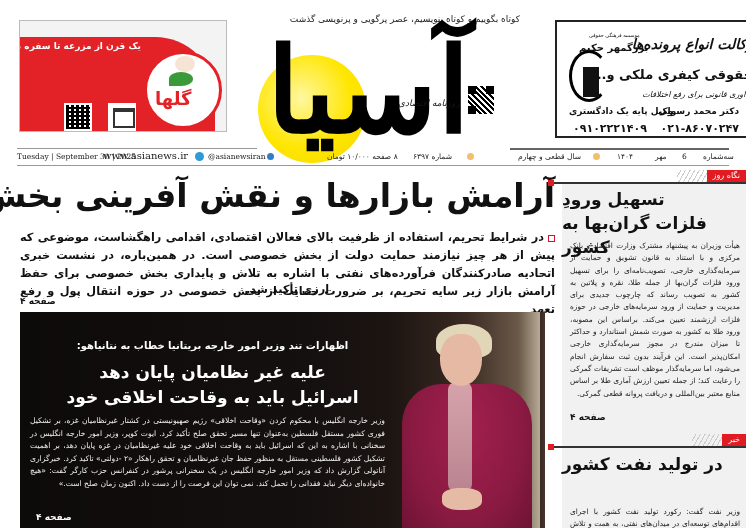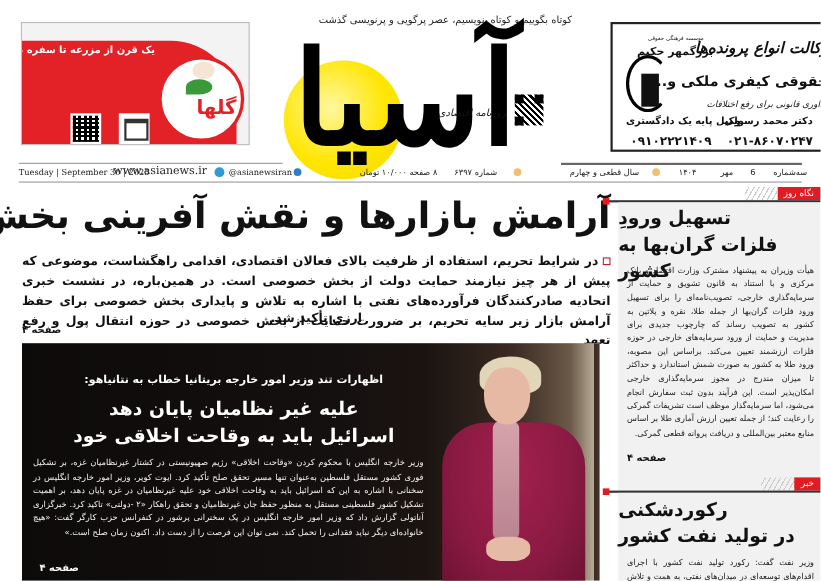--- a/index.html
+++ b/index.html
@@ -17,21 +17,21 @@
   }
   .ad-left .slogan {
     position: absolute; right: 85px; top: 20px; color: #fff; font-size: 9px; font-weight: bold;
     direction: rtl; white-space: nowrap;
   }
   .ad-left .brand-circle {
     position: absolute; left: 124px; top: 30px; width: 78px; height: 78px; border-radius: 50%;
     background: #fff; border: 3px solid #e32227;
   }
   .ad-left .brand-text {
-    position: absolute; left: 8px; top: 34px; width: 60px; text-align: right;
+    position: absolute; left: 8px; top: 34px; width: 60px; text-align: left;
     color: #e32227; font-size: 18px; font-weight: bold; direction: rtl;
   }
   .ad-left .leaf {
     position: absolute; left: 22px; top: 18px; width: 24px; height: 14px;
     background: #3a9a3a; border-radius: 50% 50% 50% 0;
   }
   .ad-left .chef {
     position: absolute; left: 28px; top: 2px; width: 20px; height: 16px; background: #f6e5d5;
     border-radius: 50%;
   }
@@ -283,17 +283,16 @@
     <div>تسهیل ورودِ</div>
     <div>فلزات گران‌بها به کشور</div>
   </div>
   <div class="box-body" style="top:70px;">هیأت وزیران به پیشنهاد مشترک وزارت اقتصاد و بانک مرکزی و با استناد به قانون تشویق و حمایت از سرمایه‌گذاری خارجی، تصویب‌نامه‌ای را برای تسهیل ورود فلزات گران‌بها از جمله طلا، نقره و پلاتین به کشور به تصویب رساند که چارچوب جدیدی برای مدیریت و حمایت از ورود سرمایه‌های خارجی در حوزه فلزات ارزشمند تعیین می‌کند. براساس این مصوبه، ورود طلا به کشور به صورت شمش استاندارد و حداکثر تا میزان مندرج در مجوز سرمایه‌گذاری خارجی امکان‌پذیر است. این فرآیند بدون ثبت سفارش انجام می‌شود، اما سرمایه‌گذار موظف است تشریفات گمرکی را رعایت کند؛ از جمله تعیین ارزش آماری طلا بر اساس منابع معتبر بین‌المللی و دریافت پروانه قطعی گمرکی.</div>
   <div class="box-page" style="top:242px;">صفحه ۴</div>
 
   <div class="section-tag" style="top:264px;">خبر</div>
   <div class="section-rule" style="top:276px;"></div>
   <div class="box-grey" style="top:278px; height:80px;"></div>
   <div class="box-title" style="top:282px;">
-    <div>رکوردشکنی</div>
     <div>در تولید نفت کشور</div>
   </div>
   <div class="box-body" style="top:336px;">وزیر نفت گفت: رکورد تولید نفت کشور با اجرای اقدام‌های توسعه‌ای در میدان‌های نفتی، به همت و تلاش شبانه‌روزی</div>
 </div>
 
 </body></html>

